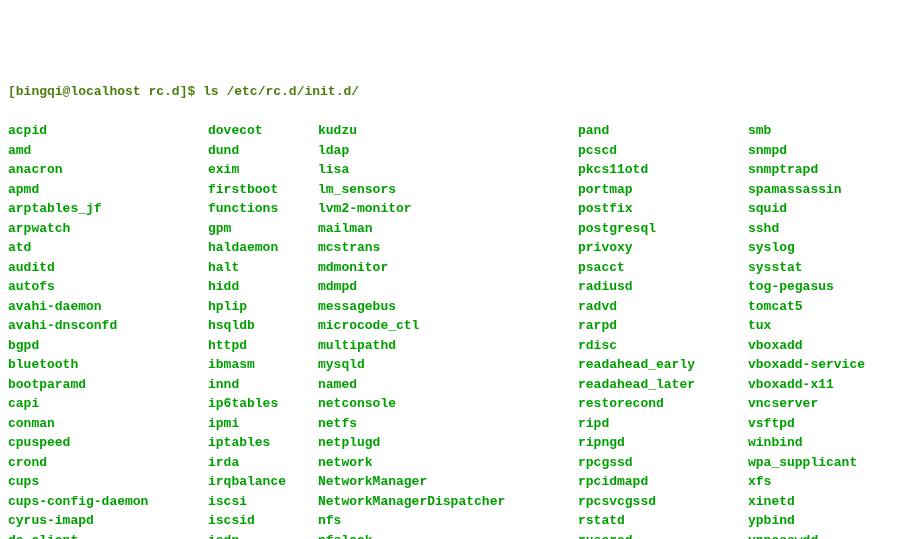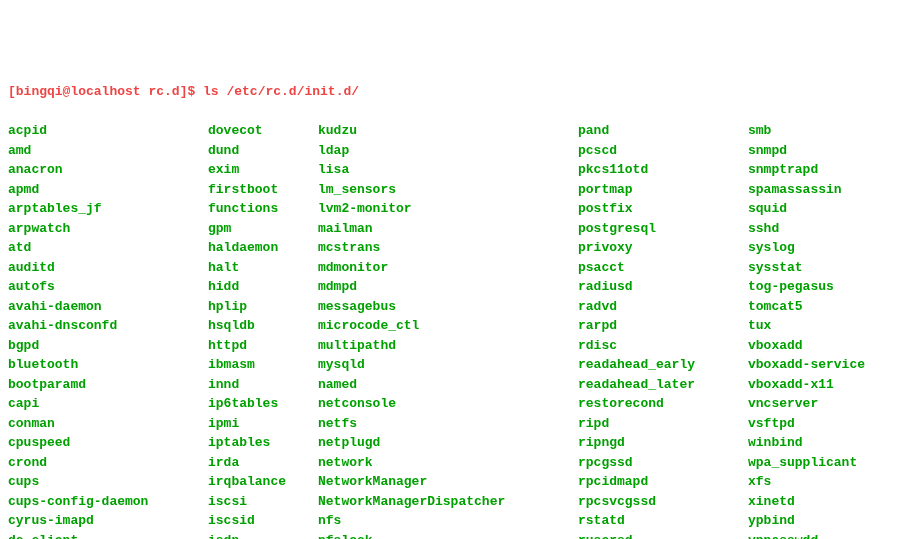--- a/index.html
+++ b/index.html
@@ -6,21 +6,21 @@
     margin: 0;
     padding: 4px 8px;
     background: #ffffff;
     font-family: "Courier New", Courier, monospace;
     font-size: 13px;
     line-height: 1.5;
     color: #000000;
     white-space: pre;
   }
   .prompt-line {
-    color: #ef4444;
+    color: #4d7c0f;
     font-weight: bold;
   }
   .listing {
     display: flex;
     flex-direction: row;
     gap: 0;
   }
   .col {
     display: flex;
     flex-direction: column;

